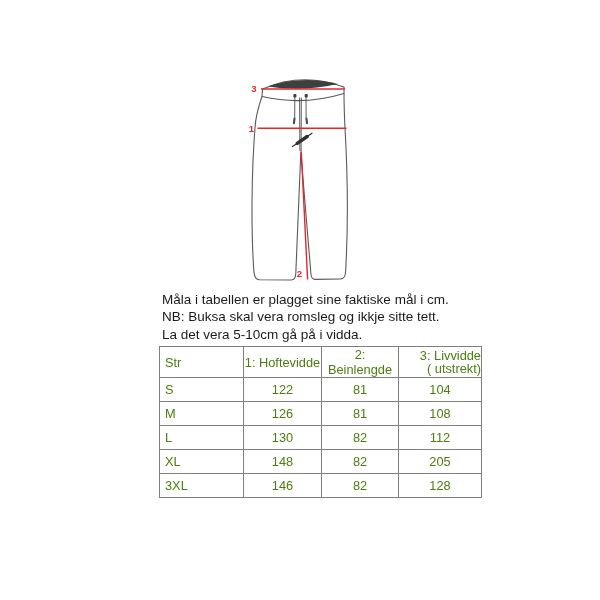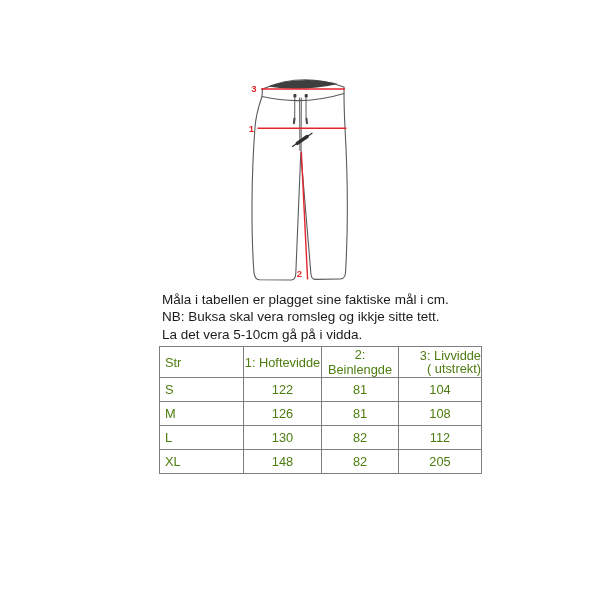--- a/index.html
+++ b/index.html
@@ -122,16 +122,22 @@
         <td>130</td>
         <td>82</td>
         <td>112</td>
       </tr>
       <tr>
         <td class="c-size">XL</td>
         <td>148</td>
         <td>82</td>
         <td>205</td>
       </tr>
+      <tr>
+        <td class="c-size">3XL</td>
+        <td>146</td>
+        <td>82</td>
+        <td>128</td>
+      </tr>
     </tbody>
   </table>
 
 </div>
 
 </body></html>

